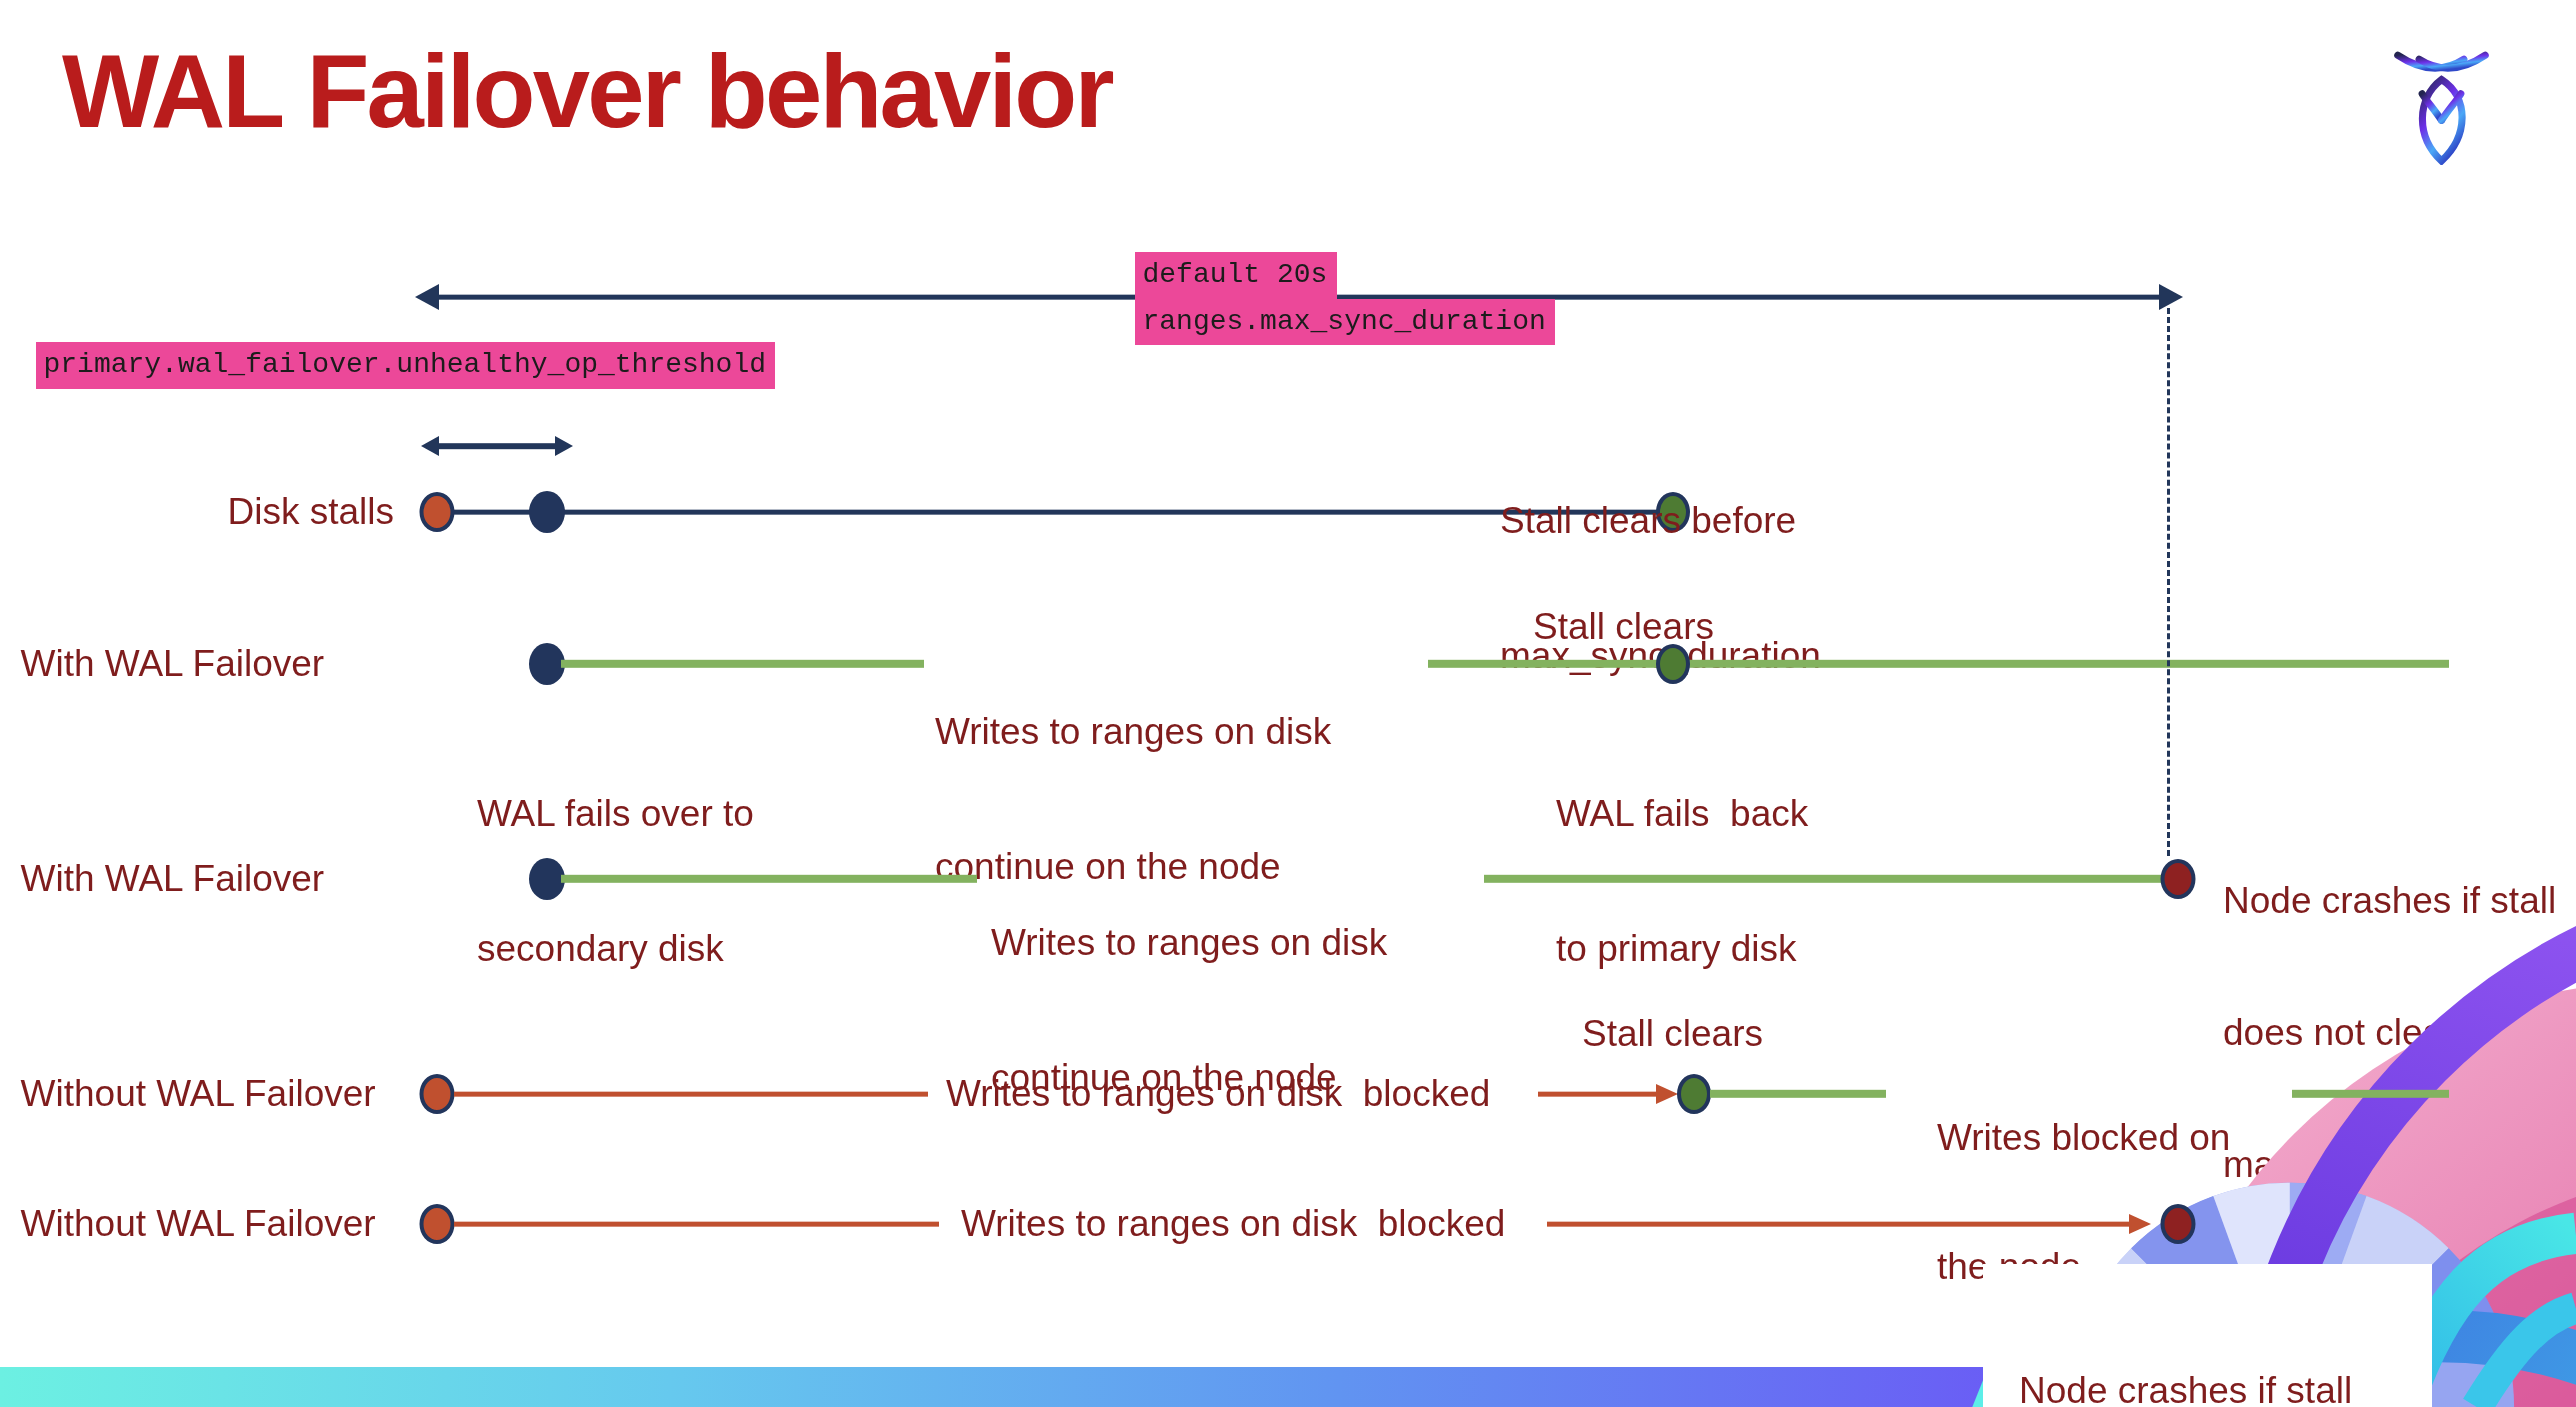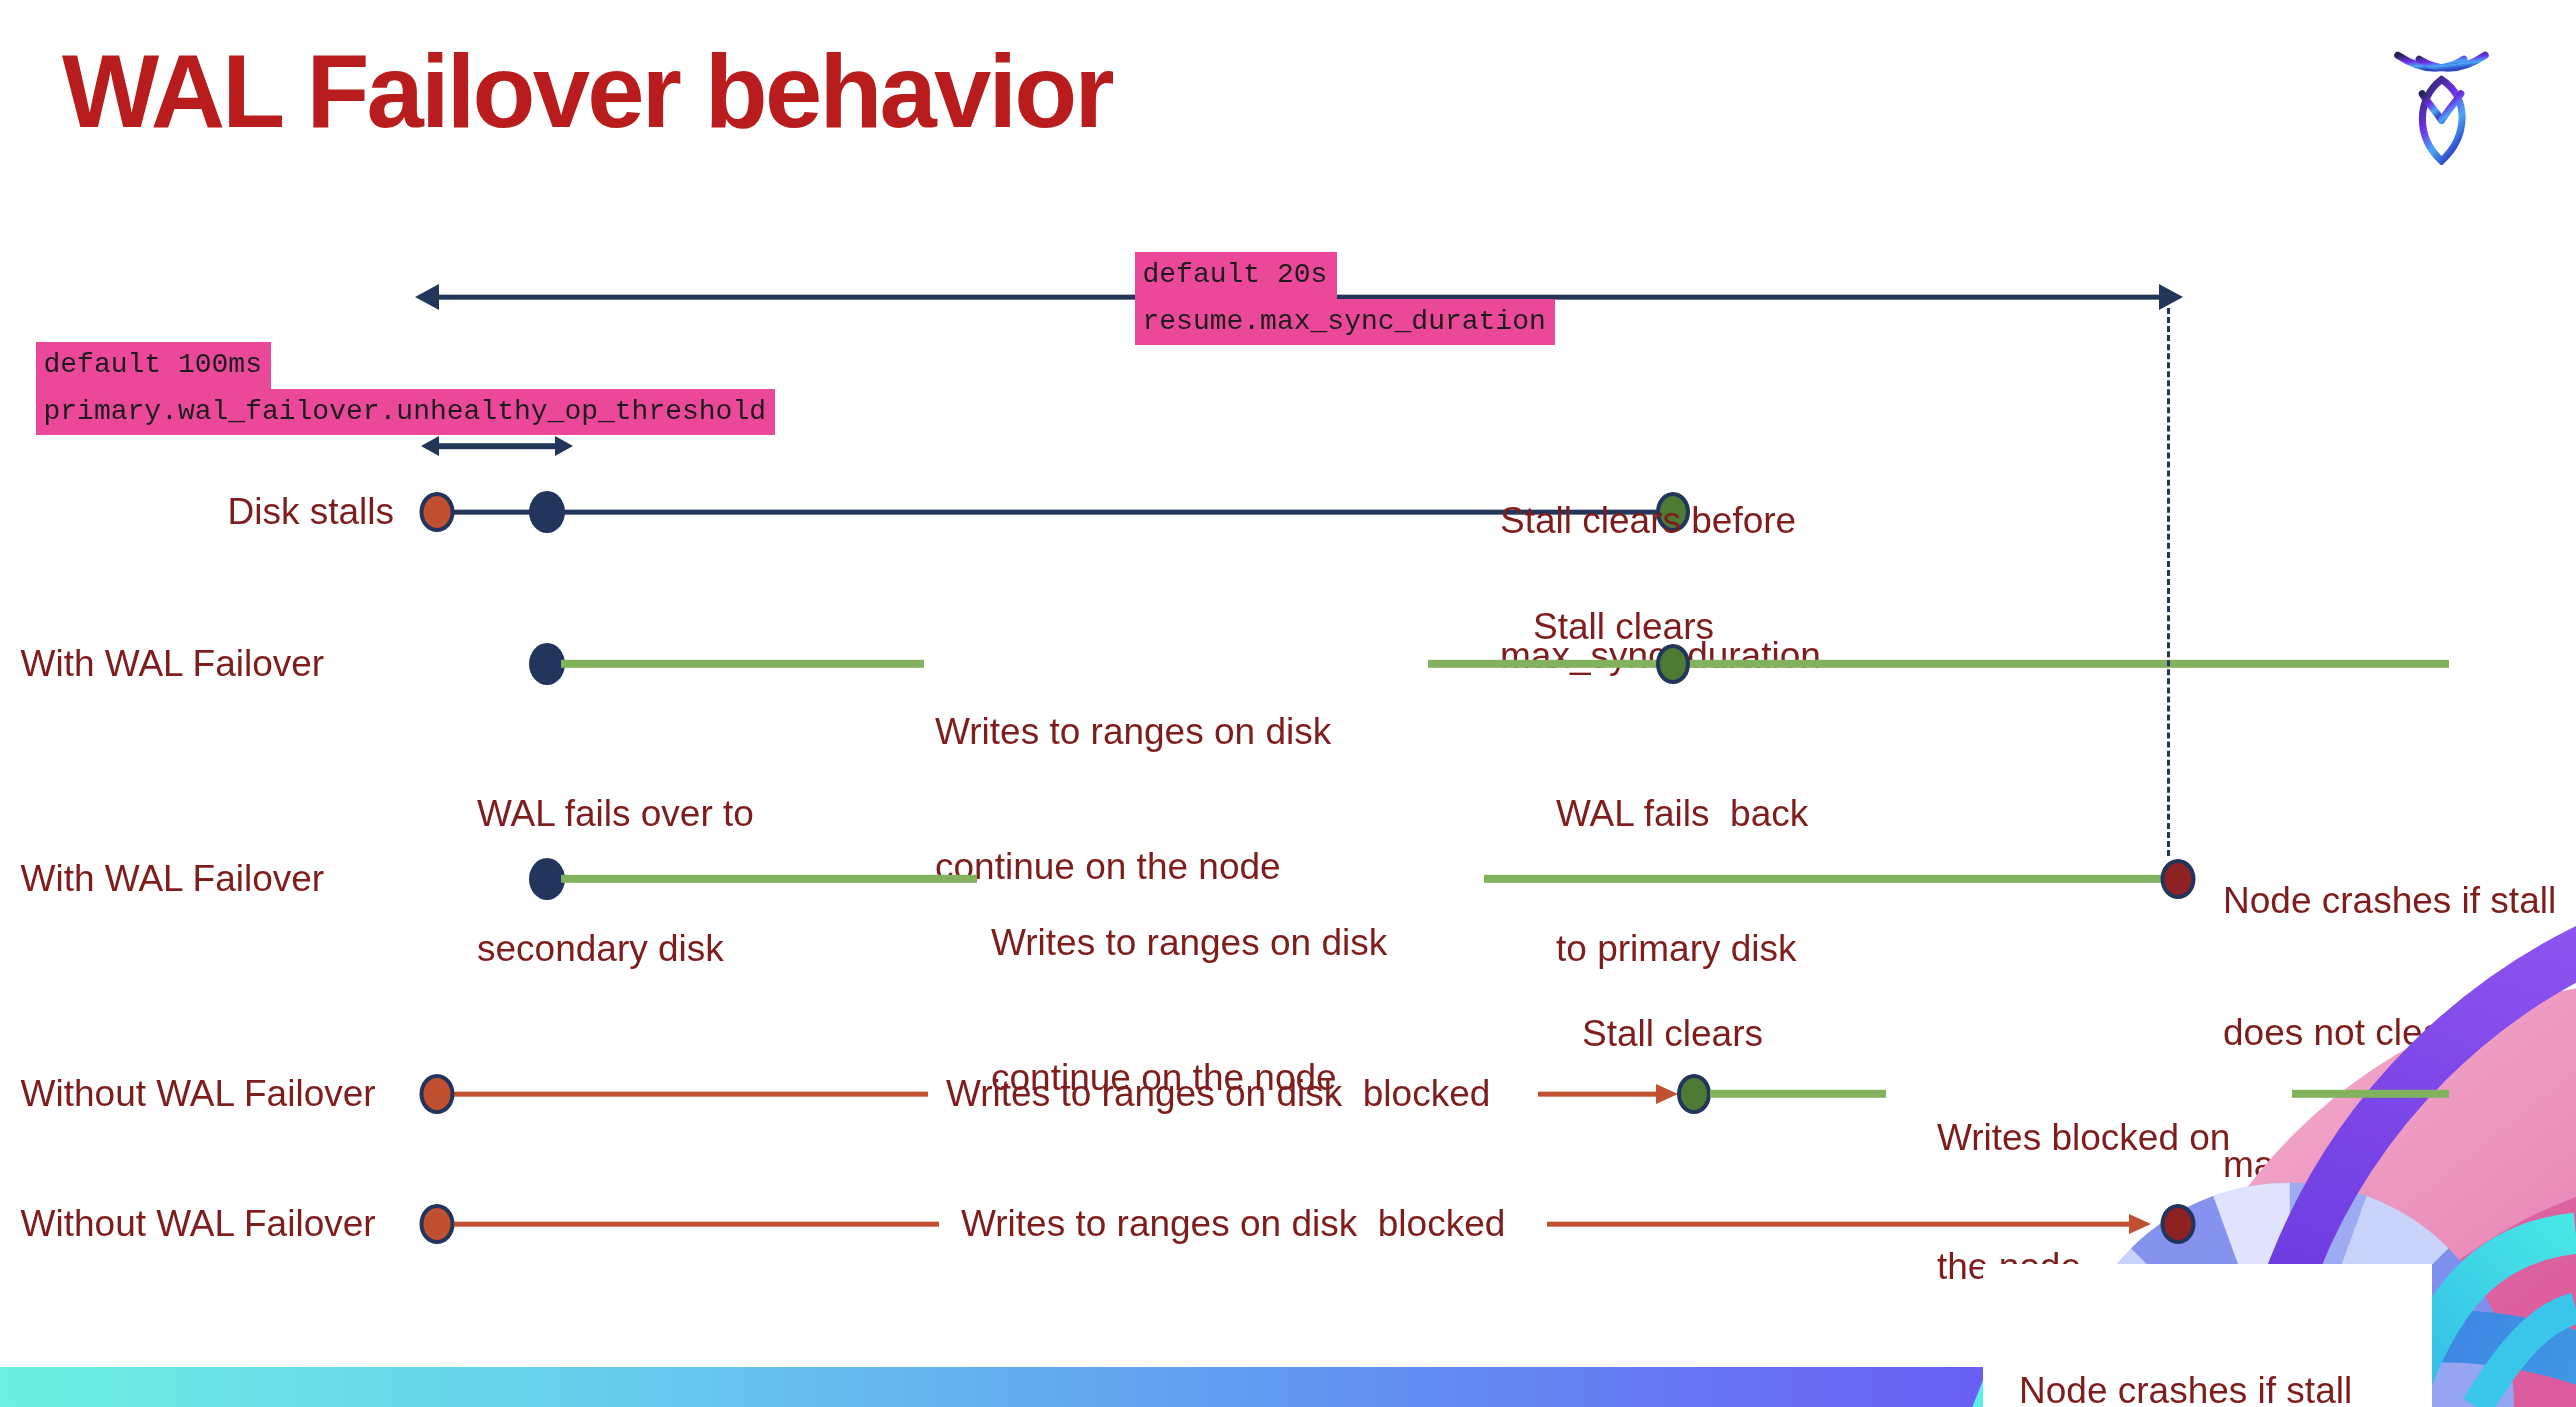--- a/index.html
+++ b/index.html
@@ -59,25 +59,24 @@
       </g>
     </svg>
   </div>
 
   <div class="hline" style="left:437px;top:297px;width:1733px;"></div>
   <div class="tri nl" style="left:415px;top:297px;"></div>
   <div class="tri nr" style="left:2159px;top:297px;"></div>
 
   <div class="abs mono z2" style="left:1135px;top:252px;">
     <div><span class="hl">default 20s</span></div>
-    <div><span class="hl">resume.max_sync_duration</span></div>
+    <div><span class="hl">ranges.max_sync_duration</span></div>
   </div>
 
   <div class="abs mono z2" style="left:36px;top:342px;">
-    <div><span class="hl">default 100ms</span></div>
     <div><span class="hl">primary.wal_failover.unhealthy_op_threshold</span></div>
   </div>
 
   <div class="hline" style="left:437px;top:446px;width:118px;height:5.6px;"></div>
   <div class="tri snl" style="left:421px;top:446px;"></div>
   <div class="tri snr" style="left:555px;top:446px;"></div>
 
   <div class="abs t" style="left:131px;top:489px;width:263px;text-align:right;">Disk stalls</div>
   <div class="hline" style="left:437px;top:512px;width:1236px;"></div>
   <div class="dot red" style="left:437px;top:512px;"></div>

